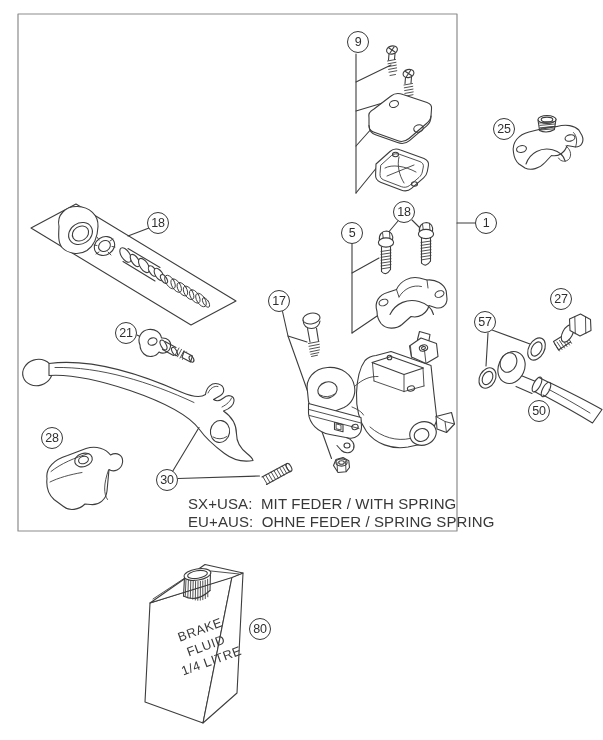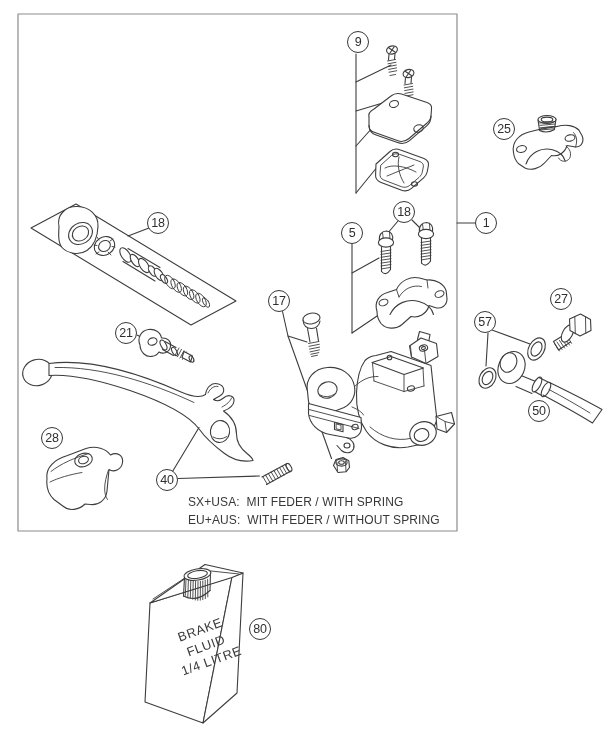--- a/index.html
+++ b/index.html
@@ -15,21 +15,21 @@
   svg .f { fill:#ffffff; }
   svg .thin { stroke-width:0.9; }
   svg .border { stroke:#8c8c8c; stroke-width:1.2; }
   .callout {
     position:absolute; width:22px; height:22px; box-sizing:border-box;
     border:1.7px solid #383838; border-radius:50%; background:#fff;
     display:flex; align-items:center; justify-content:center;
     font-size:12.5px; letter-spacing:-0.3px; color:#2e2e2e;
   }
   .note {
-    position:absolute; font-size:12px; color:#383838;
+    position:absolute; font-size:15px; color:#383838;
     white-space:pre; letter-spacing:0.1px;
   }
   .bottle-label {
     position:absolute; left:159px; top:621px; width:94px;
     transform:rotate(-20deg); text-align:center;
     font-size:12.8px; line-height:16.5px; letter-spacing:0.6px; color:#3a3a3a;
   }
 </style>
 </head>
 <body>
@@ -269,32 +269,32 @@
     <line x1="178" y1="478.5" x2="259.5" y2="476"></line>
     <line x1="172.5" y1="471.5" x2="199" y2="427.5"></line>
   </g>
 </svg>
 
   <div class="callout" style="left:347px;top:31px">9</div>
   <div class="callout" style="left:147px;top:212px">18</div>
   <div class="callout" style="left:341px;top:222px">5</div>
   <div class="callout" style="left:393px;top:201px">18</div>
   <div class="callout" style="left:268px;top:290px">17</div>
-  <div class="callout" style="left:156px;top:469px">40</div>
+  <div class="callout" style="left:156px;top:469px">30</div>
   <div class="callout" style="left:115px;top:322px">21</div>
   <div class="callout" style="left:41px;top:427px">28</div>
   <div class="callout" style="left:493px;top:118px">25</div>
   <div class="callout" style="left:528px;top:400px">50</div>
   <div class="callout" style="left:550px;top:288px">27</div>
   <div class="callout" style="left:474px;top:311px">57</div>
   <div class="callout" style="left:475px;top:212px">1</div>
   <div class="callout" style="left:249px;top:618px">80</div>
 
   <div class="note" style="left:188px;top:495px">SX+USA:  MIT FEDER / WITH SPRING</div>
-  <div class="note" style="left:188px;top:513px">EU+AUS:  WITH FEDER / WITHOUT SPRING</div>
+  <div class="note" style="left:188px;top:513px">EU+AUS:  OHNE FEDER / SPRING SPRING</div>
 
   <div class="bottle-label">
     <div>BRAKE</div>
     <div>FLUID</div>
     <div>1/4 LITRE</div>
   </div>
 
 </div>
 
 </body></html>

